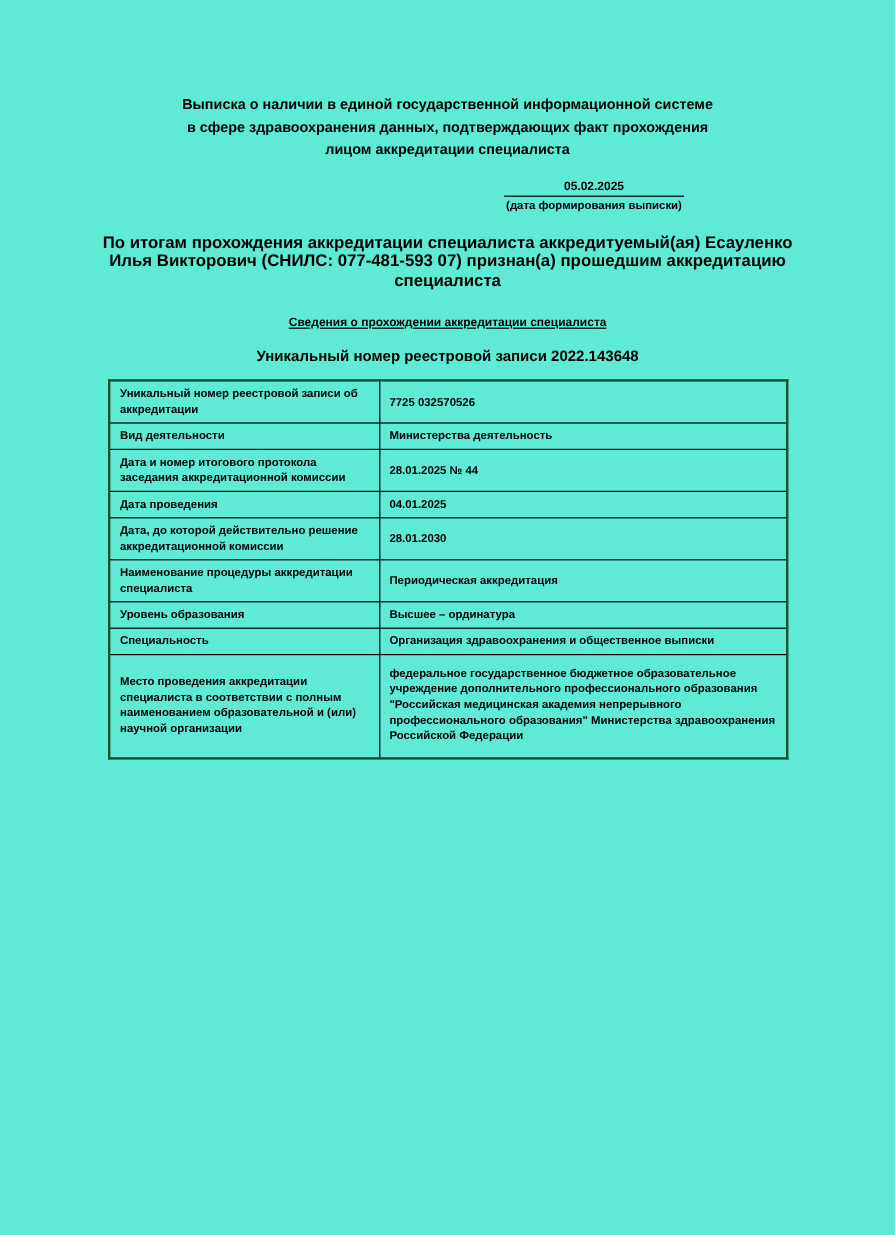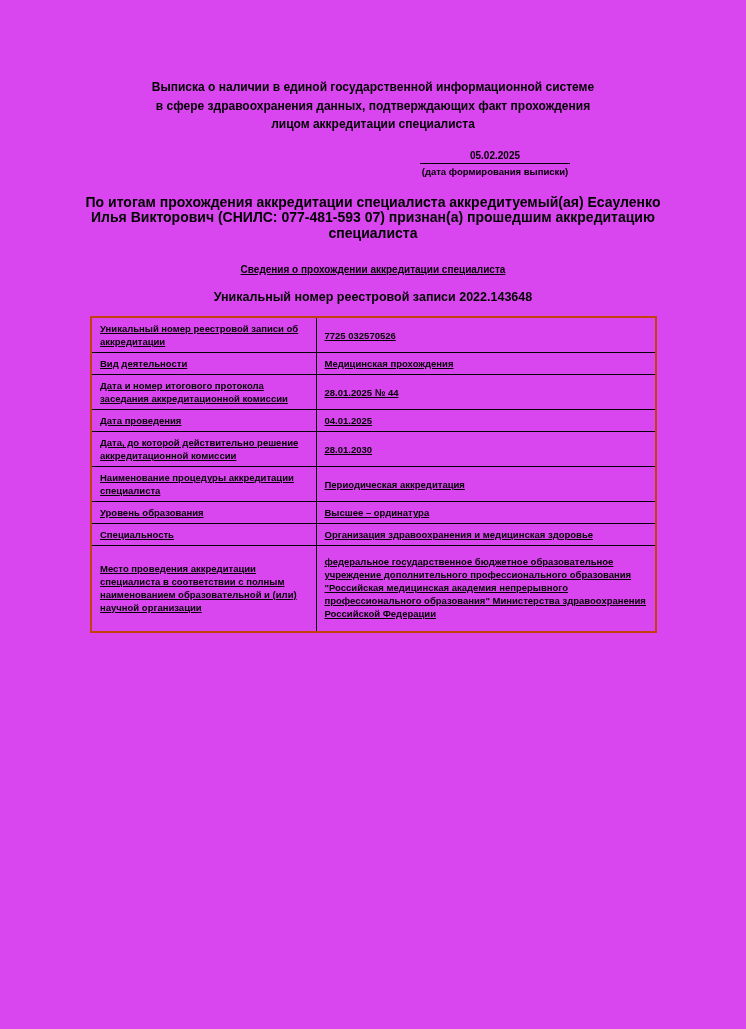--- a/index.html
+++ b/index.html
@@ -4,21 +4,21 @@
 <style>
   html, body {
     margin: 0;
     padding: 0;
     background: #ffffff;
   }
   .page {
     position: relative;
     width: 746px;
     height: 1029px;
-    background: #d946ef;
+    background: #5eead4;
     color: #000000;
     font-family: "Liberation Sans", sans-serif;
     font-weight: bold;
     overflow: hidden;
   }
   .doc-title {
     margin: 0 auto;
     padding-top: 78px;
     width: 450px;
     text-align: center;
@@ -54,23 +54,22 @@
   }
   .registry-heading {
     margin-top: 15px;
     text-align: center;
     font-size: 12.5px;
   }
   table.acc-table {
     margin: 12px 0 0 90px;
     width: 565px;
     border-collapse: collapse;
-    border: 2px solid #c2410c;
+    border: 2px solid #14532d;
     table-layout: fixed;
-    text-decoration: underline;
   }
   table.acc-table td {
     border: 1px solid #000000;
     vertical-align: middle;
     padding: 4px 8px;
     font-size: 9.5px;
     line-height: 13px;
     font-weight: bold;
   }
   col.label-col { width: 225px; }
@@ -102,21 +101,21 @@
       <col class="value-col">
     </colgroup>
     <tbody>
     <tr class="acc-row single">
       <td>Уникальный номер реестровой записи об аккредитации</td>
       <td>7725 032570526</td>
     </tr>
 
     <tr class="acc-row single">
       <td>Вид деятельности</td>
-      <td>Медицинская прохождения</td>
+      <td>Министерства деятельность</td>
     </tr>
 
     <tr class="acc-row single">
       <td>Дата и номер итогового протокола заседания аккредитационной комиссии</td>
       <td>28.01.2025 № 44</td>
     </tr>
 
     <tr class="acc-row single">
       <td>Дата проведения</td>
       <td>04.01.2025</td>
@@ -132,21 +131,21 @@
       <td>Периодическая аккредитация</td>
     </tr>
 
     <tr class="acc-row single">
       <td>Уровень образования</td>
       <td>Высшее – ординатура</td>
     </tr>
 
     <tr class="acc-row single">
       <td>Специальность</td>
-      <td>Организация здравоохранения и медицинская здоровье</td>
+      <td>Организация здравоохранения и общественное выписки</td>
     </tr>
 
 
     <tr class="acc-row tall">
       <td>Место проведения аккредитации специалиста в соответствии с полным наименованием образовательной и (или) научной организации</td>
       <td>федеральное государственное бюджетное образовательное учреждение дополнительного профессионального образования "Российская медицинская академия непрерывного профессионального образования" Министерства здравоохранения Российской Федерации</td>
     </tr>
   </tbody>
   </table>
 

